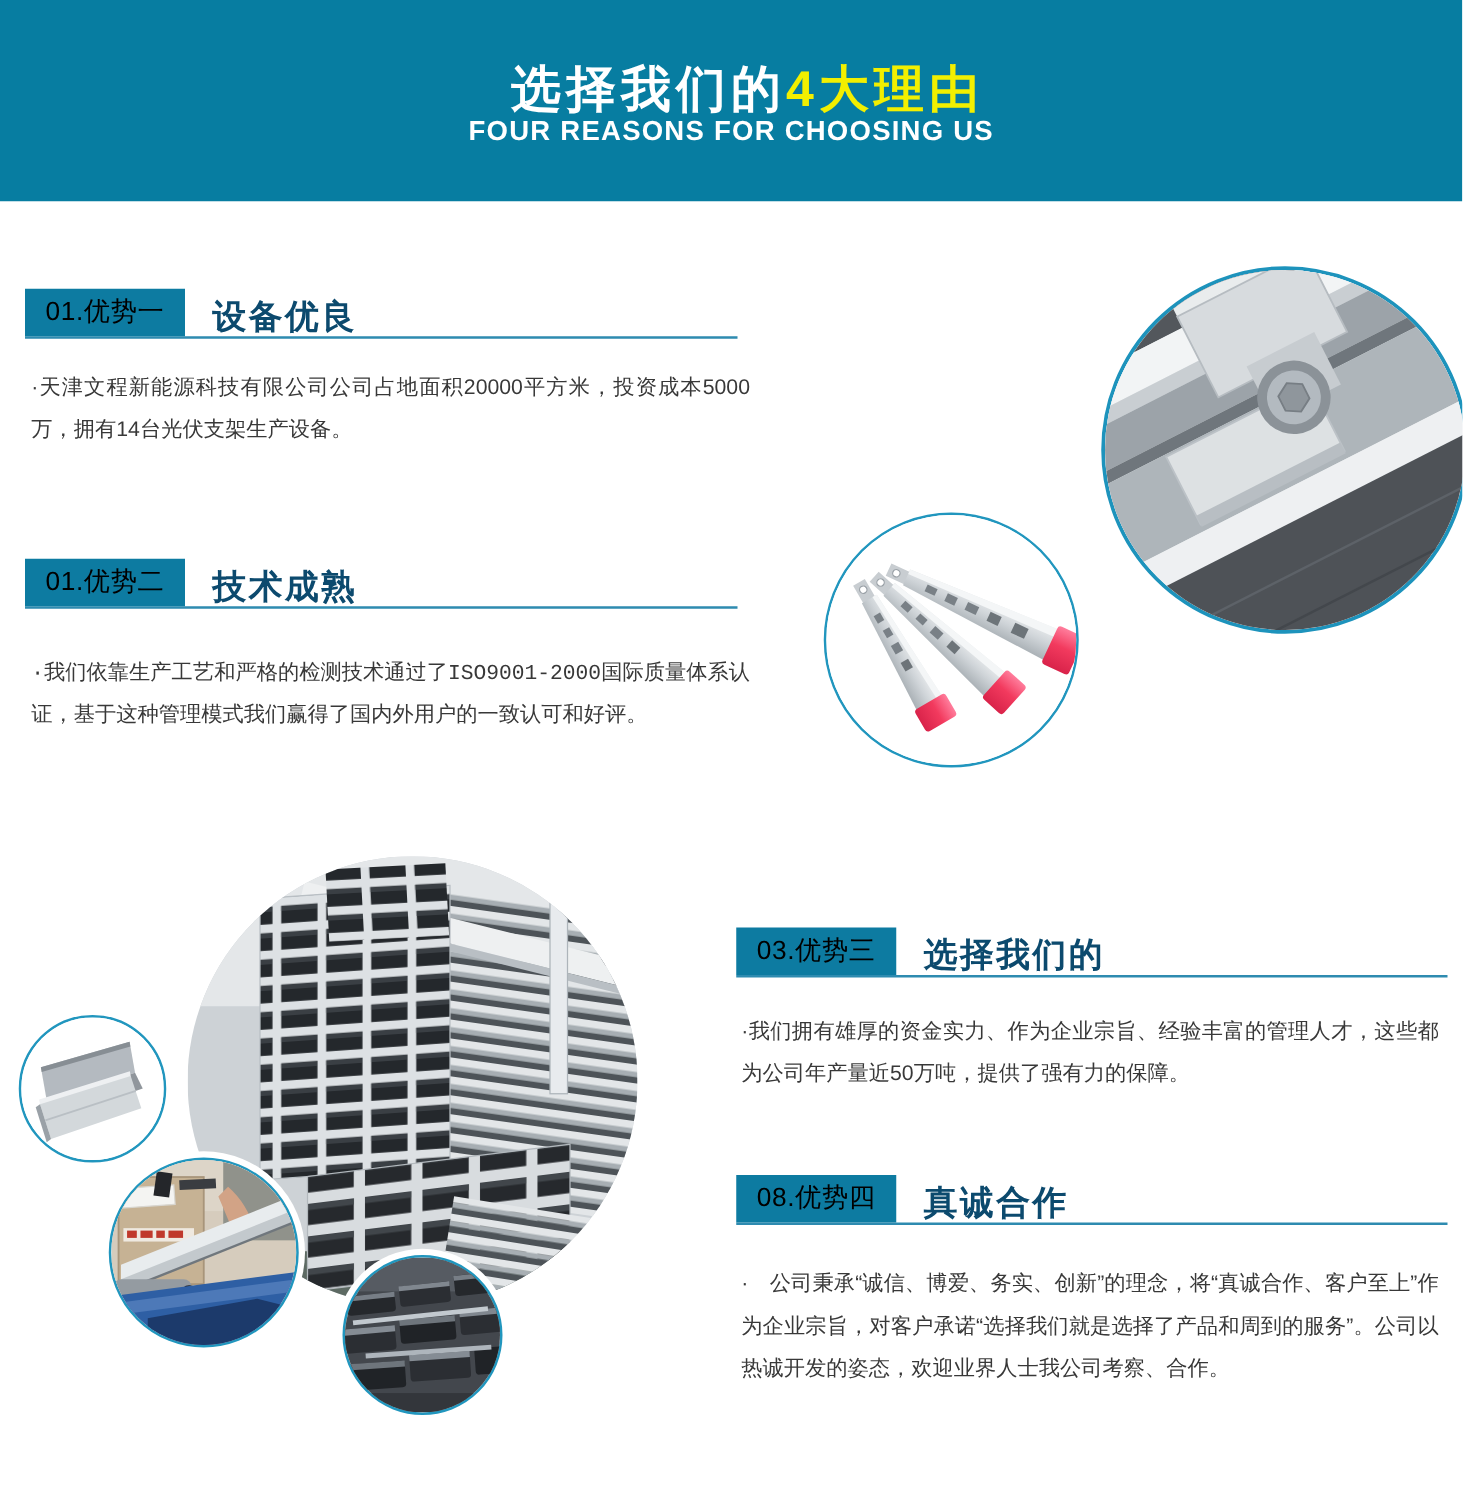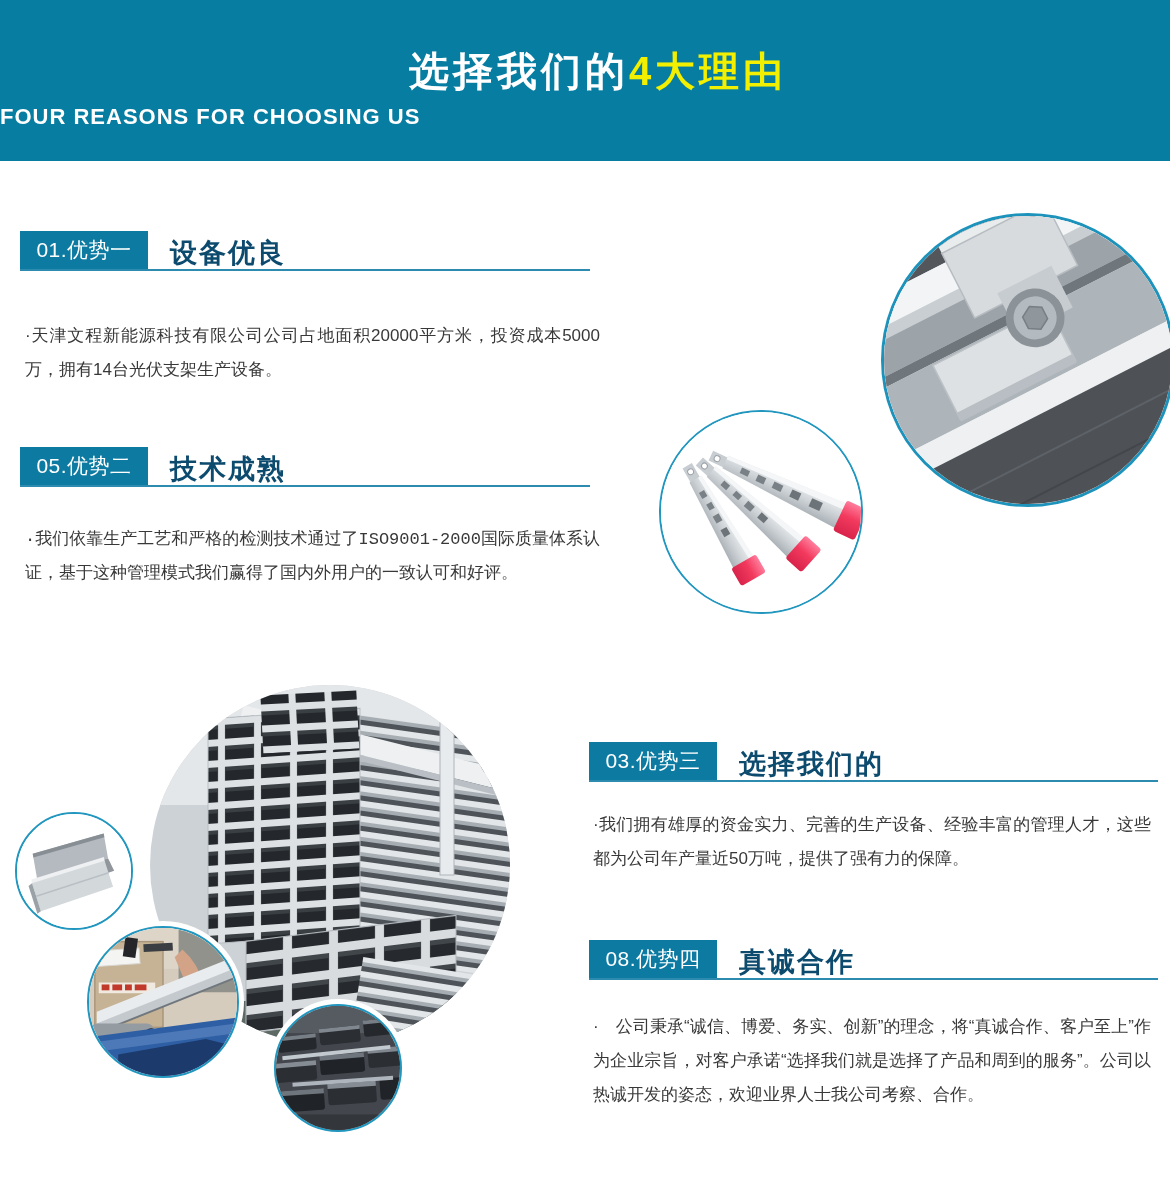--- a/index.html
+++ b/index.html
@@ -3,32 +3,32 @@
 <meta charset="utf-8">
 <style>
   html,body{margin:0;padding:0;background:#ffffff;}
   .page{position:relative;width:1170px;height:1200px;background:#ffffff;overflow:hidden;
         font-family:"Liberation Sans","DejaVu Sans",sans-serif;}
   
   .banner{position:absolute;left:0;top:0;width:1170px;height:161px;background:#077da1;}
   .banner-title{position:absolute;left:0;top:44px;width:1170px;text-align:center;
         font-size:40px;font-weight:bold;letter-spacing:4px;color:#ffffff;white-space:nowrap;padding-left:13px;}
   .banner-title .accent{color:#f2ef00;}
-  .banner-sub{position:absolute;left:0;top:104px;width:1170px;text-align:left;
+  .banner-sub{position:absolute;left:0;top:92px;width:1170px;text-align:center;
         font-size:22px;font-weight:bold;letter-spacing:1px;color:#ffffff;}
   
   .adv{position:absolute;}
   .adv-box{position:absolute;left:0;top:0;width:128px;height:38px;background:#0d7ba1;
-        color:#ffffff;font-size:21px;line-height:38px;text-align:center;letter-spacing:0.5px;}
+        color:#000000;font-size:21px;line-height:38px;text-align:center;letter-spacing:0.5px;}
   .adv-title{position:absolute;left:150px;top:4px;font-size:27px;font-weight:bold;
         color:#0c4a6e;letter-spacing:2px;white-space:nowrap;}
   .adv-line{position:absolute;left:0;top:38px;height:2px;background:#2e8bb0;}
   .adv-body{position:absolute;font-size:17px;line-height:34px;color:#383838;text-align:justify;}
   #sec1{left:20px;top:231px;} #sec1 .adv-line{width:570px;}
-  #sec1 .adv-body{left:5px;top:62px;width:575px;margin-top:26px;}
+  #sec1 .adv-body{left:5px;top:62px;width:575px;}
   #sec2{left:20px;top:447px;} #sec2 .adv-line{width:570px;}
   #sec2 .adv-body{left:5px;top:76px;width:575px;font-family:Liberation Mono, monospace;}
   #sec3{left:589px;top:742px;} #sec3 .adv-line{width:569px;}
   #sec3 .adv-body{left:4px;top:66px;width:558px;}
   #sec4{left:589px;top:940px;} #sec4 .adv-line{width:569px;}
   #sec4 .adv-body{left:4px;top:70px;width:558px;}
   
   .circ{position:absolute;border-radius:50%;overflow:hidden;}
   .ring{border:2px solid #2196be;background:#ffffff;}
   .halo{box-shadow:0 0 0 5px #ffffff;}
@@ -54,30 +54,30 @@
 
   <div class="adv" id="sec1">
     <div class="adv-line"></div>
     <div class="adv-box">01.优势一</div>
     <div class="adv-title">设备优良</div>
     <div class="adv-body">·天津文程新能源科技有限公司公司占地面积20000平方米，投资成本5000万，拥有14台光伏支架生产设备。</div>
   </div>
 
   <div class="adv" id="sec2">
     <div class="adv-line"></div>
-    <div class="adv-box">05.优势二</div>
+    <div class="adv-box">01.优势二</div>
     <div class="adv-title">技术成熟</div>
     <div class="adv-body">·我们依靠生产工艺和严格的检测技术通过了ISO9001-2000国际质量体系认证，基于这种管理模式我们赢得了国内外用户的一致认可和好评。</div>
   </div>
 
   <div class="adv" id="sec3">
     <div class="adv-line"></div>
     <div class="adv-box">03.优势三</div>
     <div class="adv-title">选择我们的</div>
-    <div class="adv-body">·我们拥有雄厚的资金实力、完善的生产设备、经验丰富的管理人才，这些都为公司年产量近50万吨，提供了强有力的保障。</div>
+    <div class="adv-body">·我们拥有雄厚的资金实力、作为企业宗旨、经验丰富的管理人才，这些都为公司年产量近50万吨，提供了强有力的保障。</div>
   </div>
 
   <div class="adv" id="sec4">
     <div class="adv-line"></div>
     <div class="adv-box">08.优势四</div>
     <div class="adv-title">真诚合作</div>
     <div class="adv-body">·　公司秉承“诚信、博爱、务实、创新”的理念，将“真诚合作、客户至上”作为企业宗旨，对客户承诺“选择我们就是选择了产品和周到的服务”。公司以热诚开发的姿态，欢迎业界人士我公司考察、合作。</div>
   </div>
 
   <div class="circ" id="clamp-circ">

